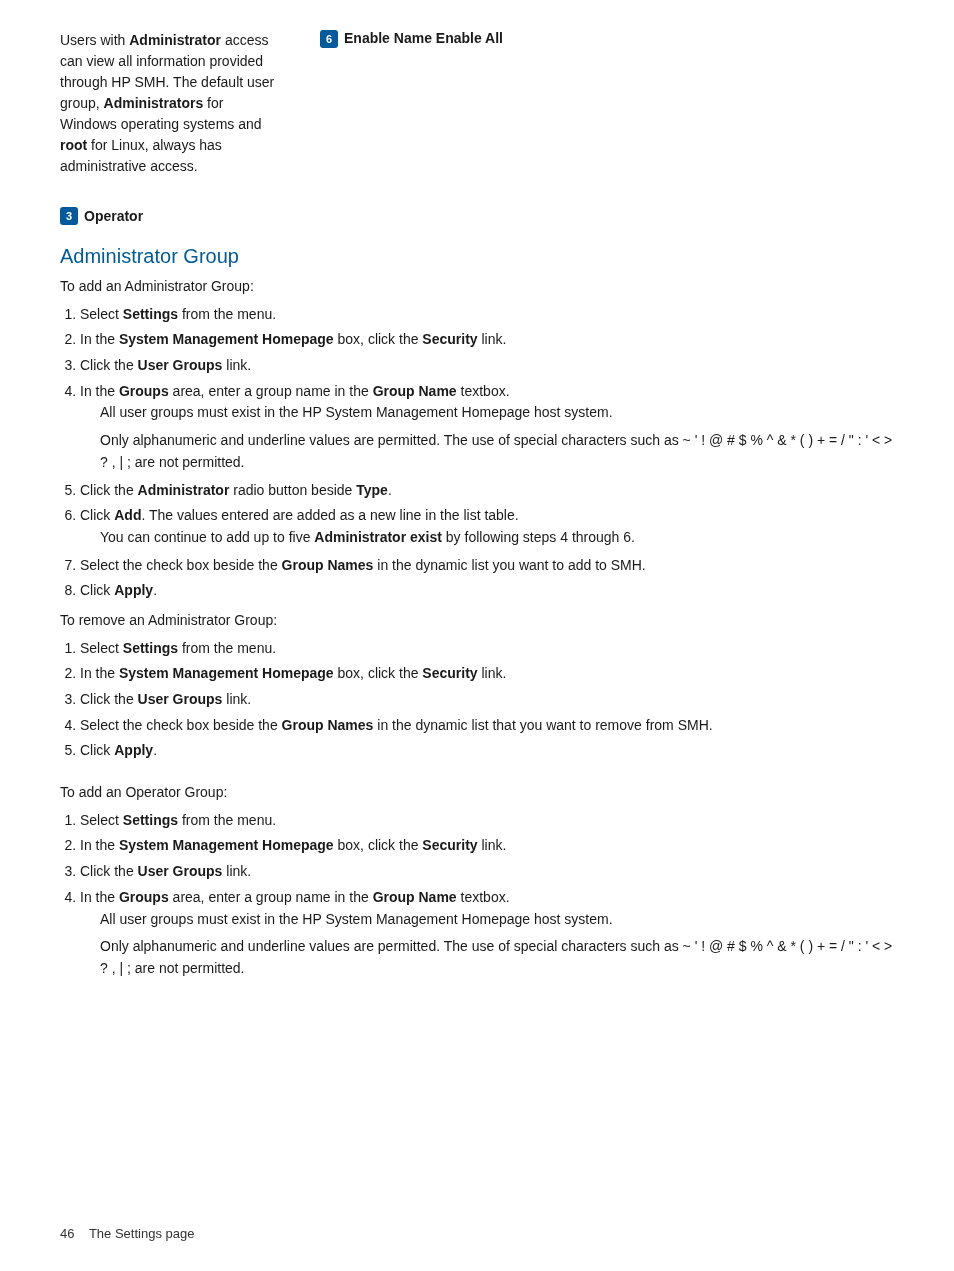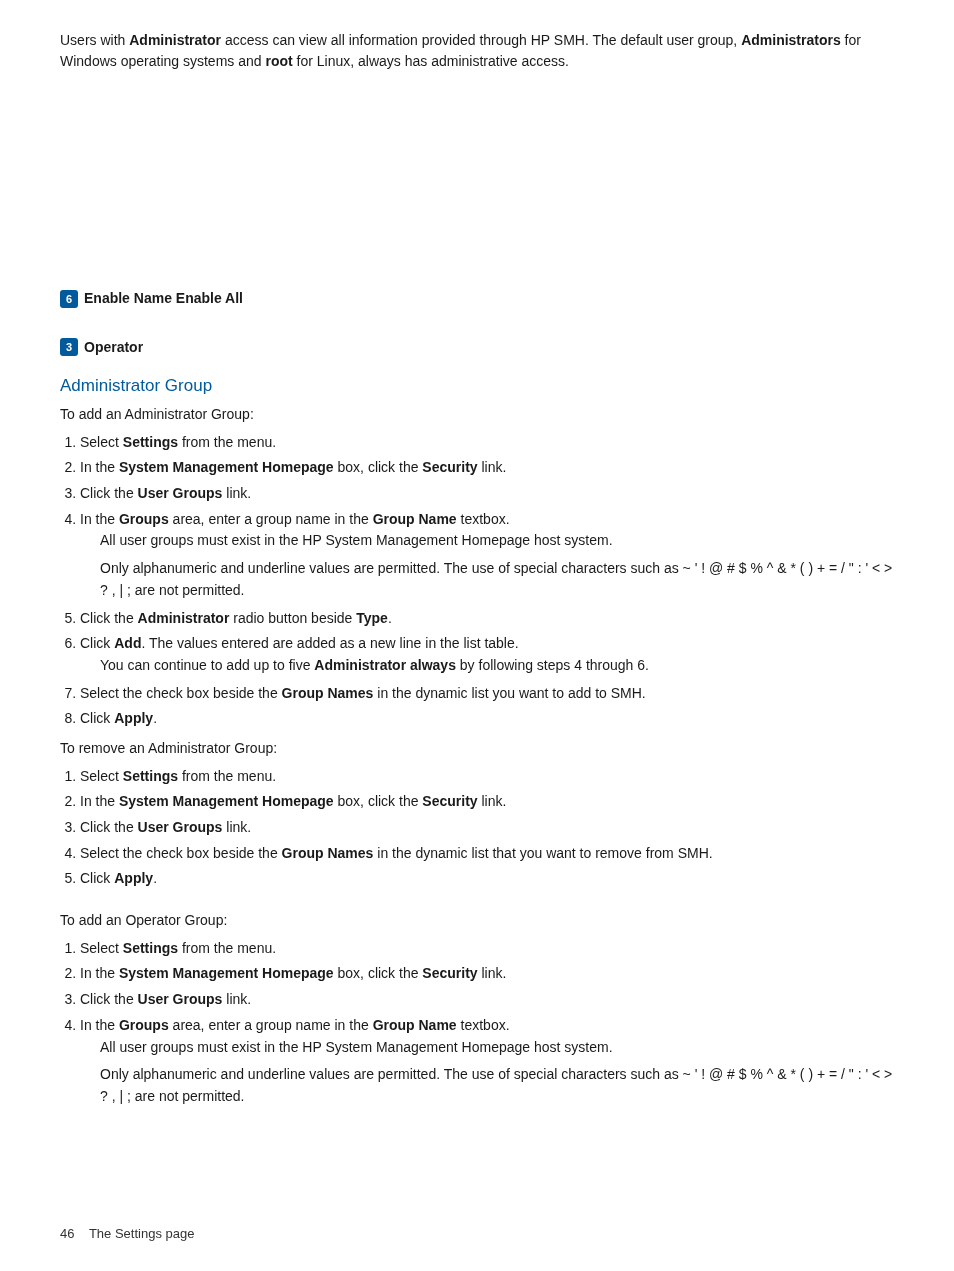--- a/index.html
+++ b/index.html
@@ -12,21 +12,20 @@
       min-height: 1271px;
       padding: 30px 60px 40px 60px;
     }
     .page-content {
       max-width: 834px;
     }
     .intro-section {
       display: flex;
       gap: 40px;
       margin-bottom: 24px;
-      flex-direction: column;
     }
     .intro-left {
       flex: 0 0 220px;
     }
     .intro-right {
       flex: 1;
     }
     .numbered-badge {
       display: inline-flex;
       align-items: center;
@@ -49,21 +48,21 @@
       line-height: 1.5;
       margin-bottom: 6px;
     }
     .operator-label {
       display: flex;
       align-items: center;
       margin-bottom: 8px;
     }
     .section-title {
       color: #005a9c;
-      font-size: 17px;
+      font-size: 20px;
       font-weight: normal;
       margin-bottom: 8px;
       margin-top: 20px;
     }
     .body-text {
       margin-bottom: 6px;
       line-height: 1.55;
     }
     ol {
       margin-left: 20px;
@@ -112,21 +111,21 @@
     <ol>
       <li>Select <strong>Settings</strong> from the menu.</li>
       <li>In the <strong>System Management Homepage</strong> box, click the <strong>Security</strong> link.</li>
       <li>Click the <strong>User Groups</strong> link.</li>
       <li>In the <strong>Groups</strong> area, enter a group name in the <strong>Group Name</strong> textbox.
         <div class="indented">All user groups must exist in the HP System Management Homepage host system.</div>
         <div class="indented">Only alphanumeric and underline values are permitted. The use of special characters such as ~ ' ! @ # $ % ^ &amp; * ( ) + = / " : ' &lt; &gt; ? , | ; are not permitted.</div>
       </li>
       <li>Click the <strong>Administrator</strong> radio button beside <strong>Type</strong>.</li>
       <li>Click <strong>Add</strong>. The values entered are added as a new line in the list table.
-        <div class="indented">You can continue to add up to five <strong>Administrator always</strong> by following steps 4 through 6.</div>
+        <div class="indented">You can continue to add up to five <strong>Administrator exist</strong> by following steps 4 through 6.</div>
       </li>
       <li>Select the check box beside the <strong>Group Names</strong> in the dynamic list you want to add to SMH.</li>
       <li>Click <strong>Apply</strong>.</li>
     </ol>
     <p class="body-text">To remove an Administrator Group:</p>
     <ol>
       <li>Select <strong>Settings</strong> from the menu.</li>
       <li>In the <strong>System Management Homepage</strong> box, click the <strong>Security</strong> link.</li>
       <li>Click the <strong>User Groups</strong> link.</li>
       <li>Select the check box beside the <strong>Group Names</strong> in the dynamic list that you want to remove from SMH.</li>

